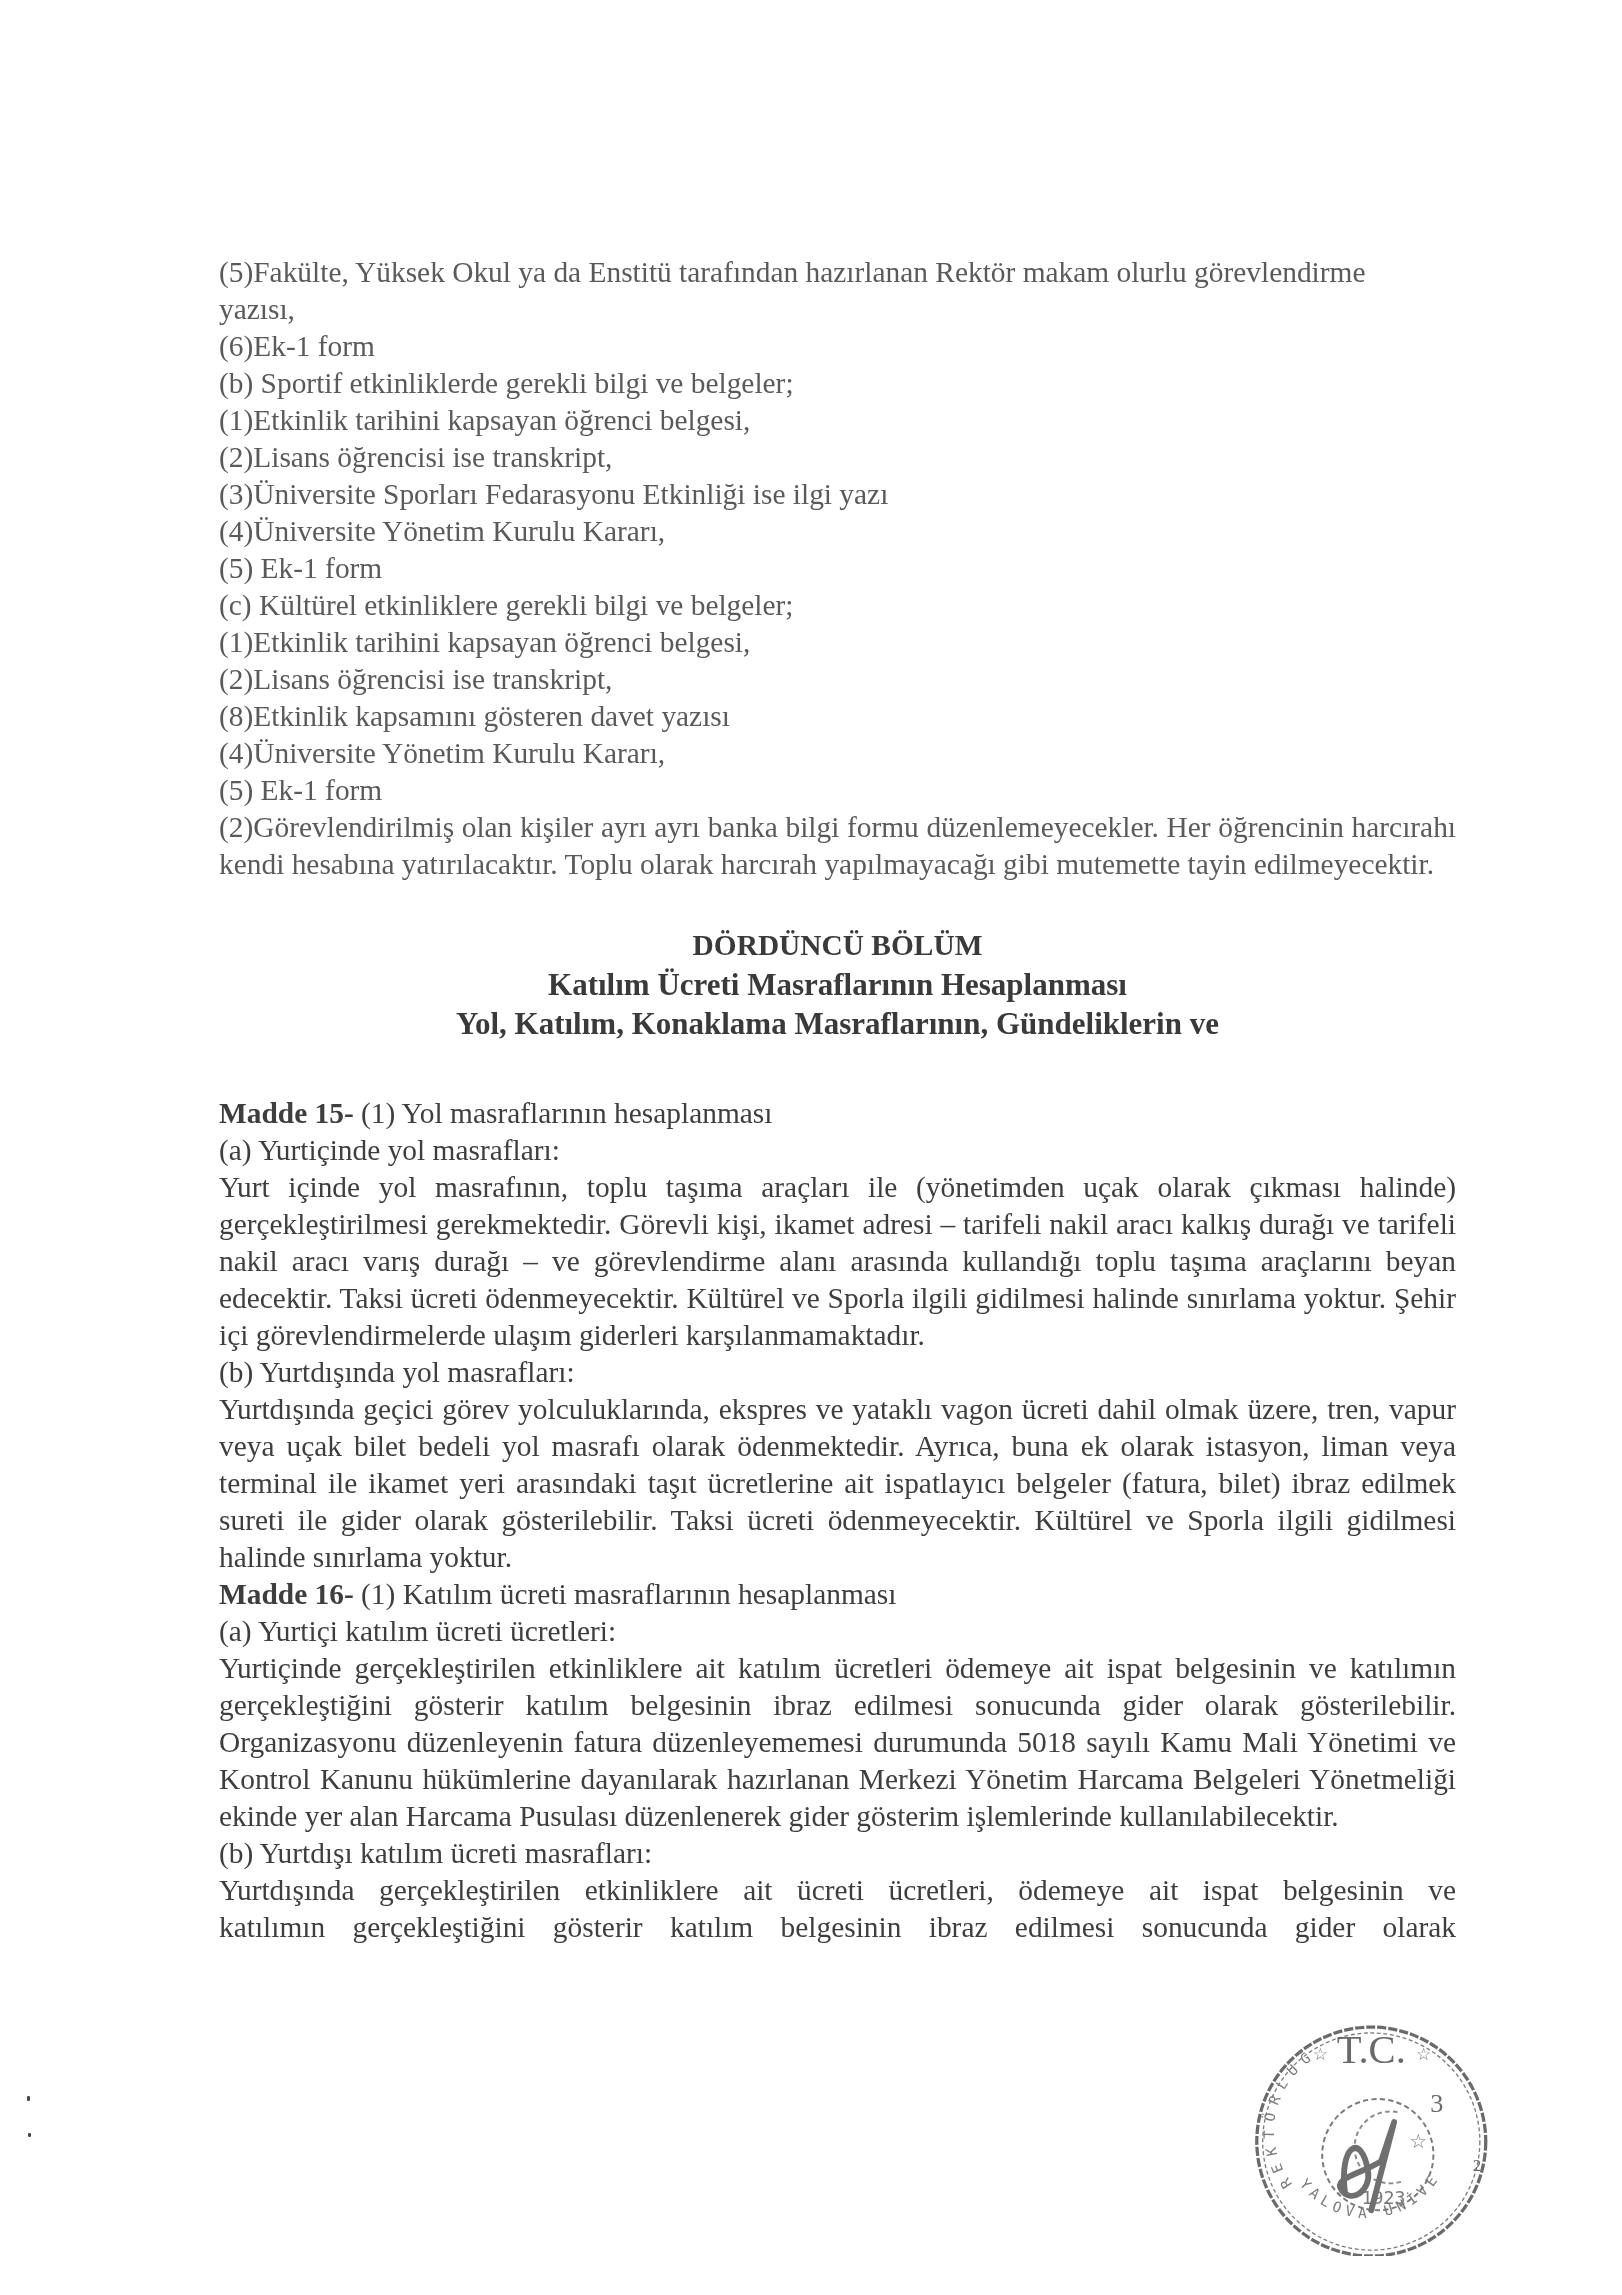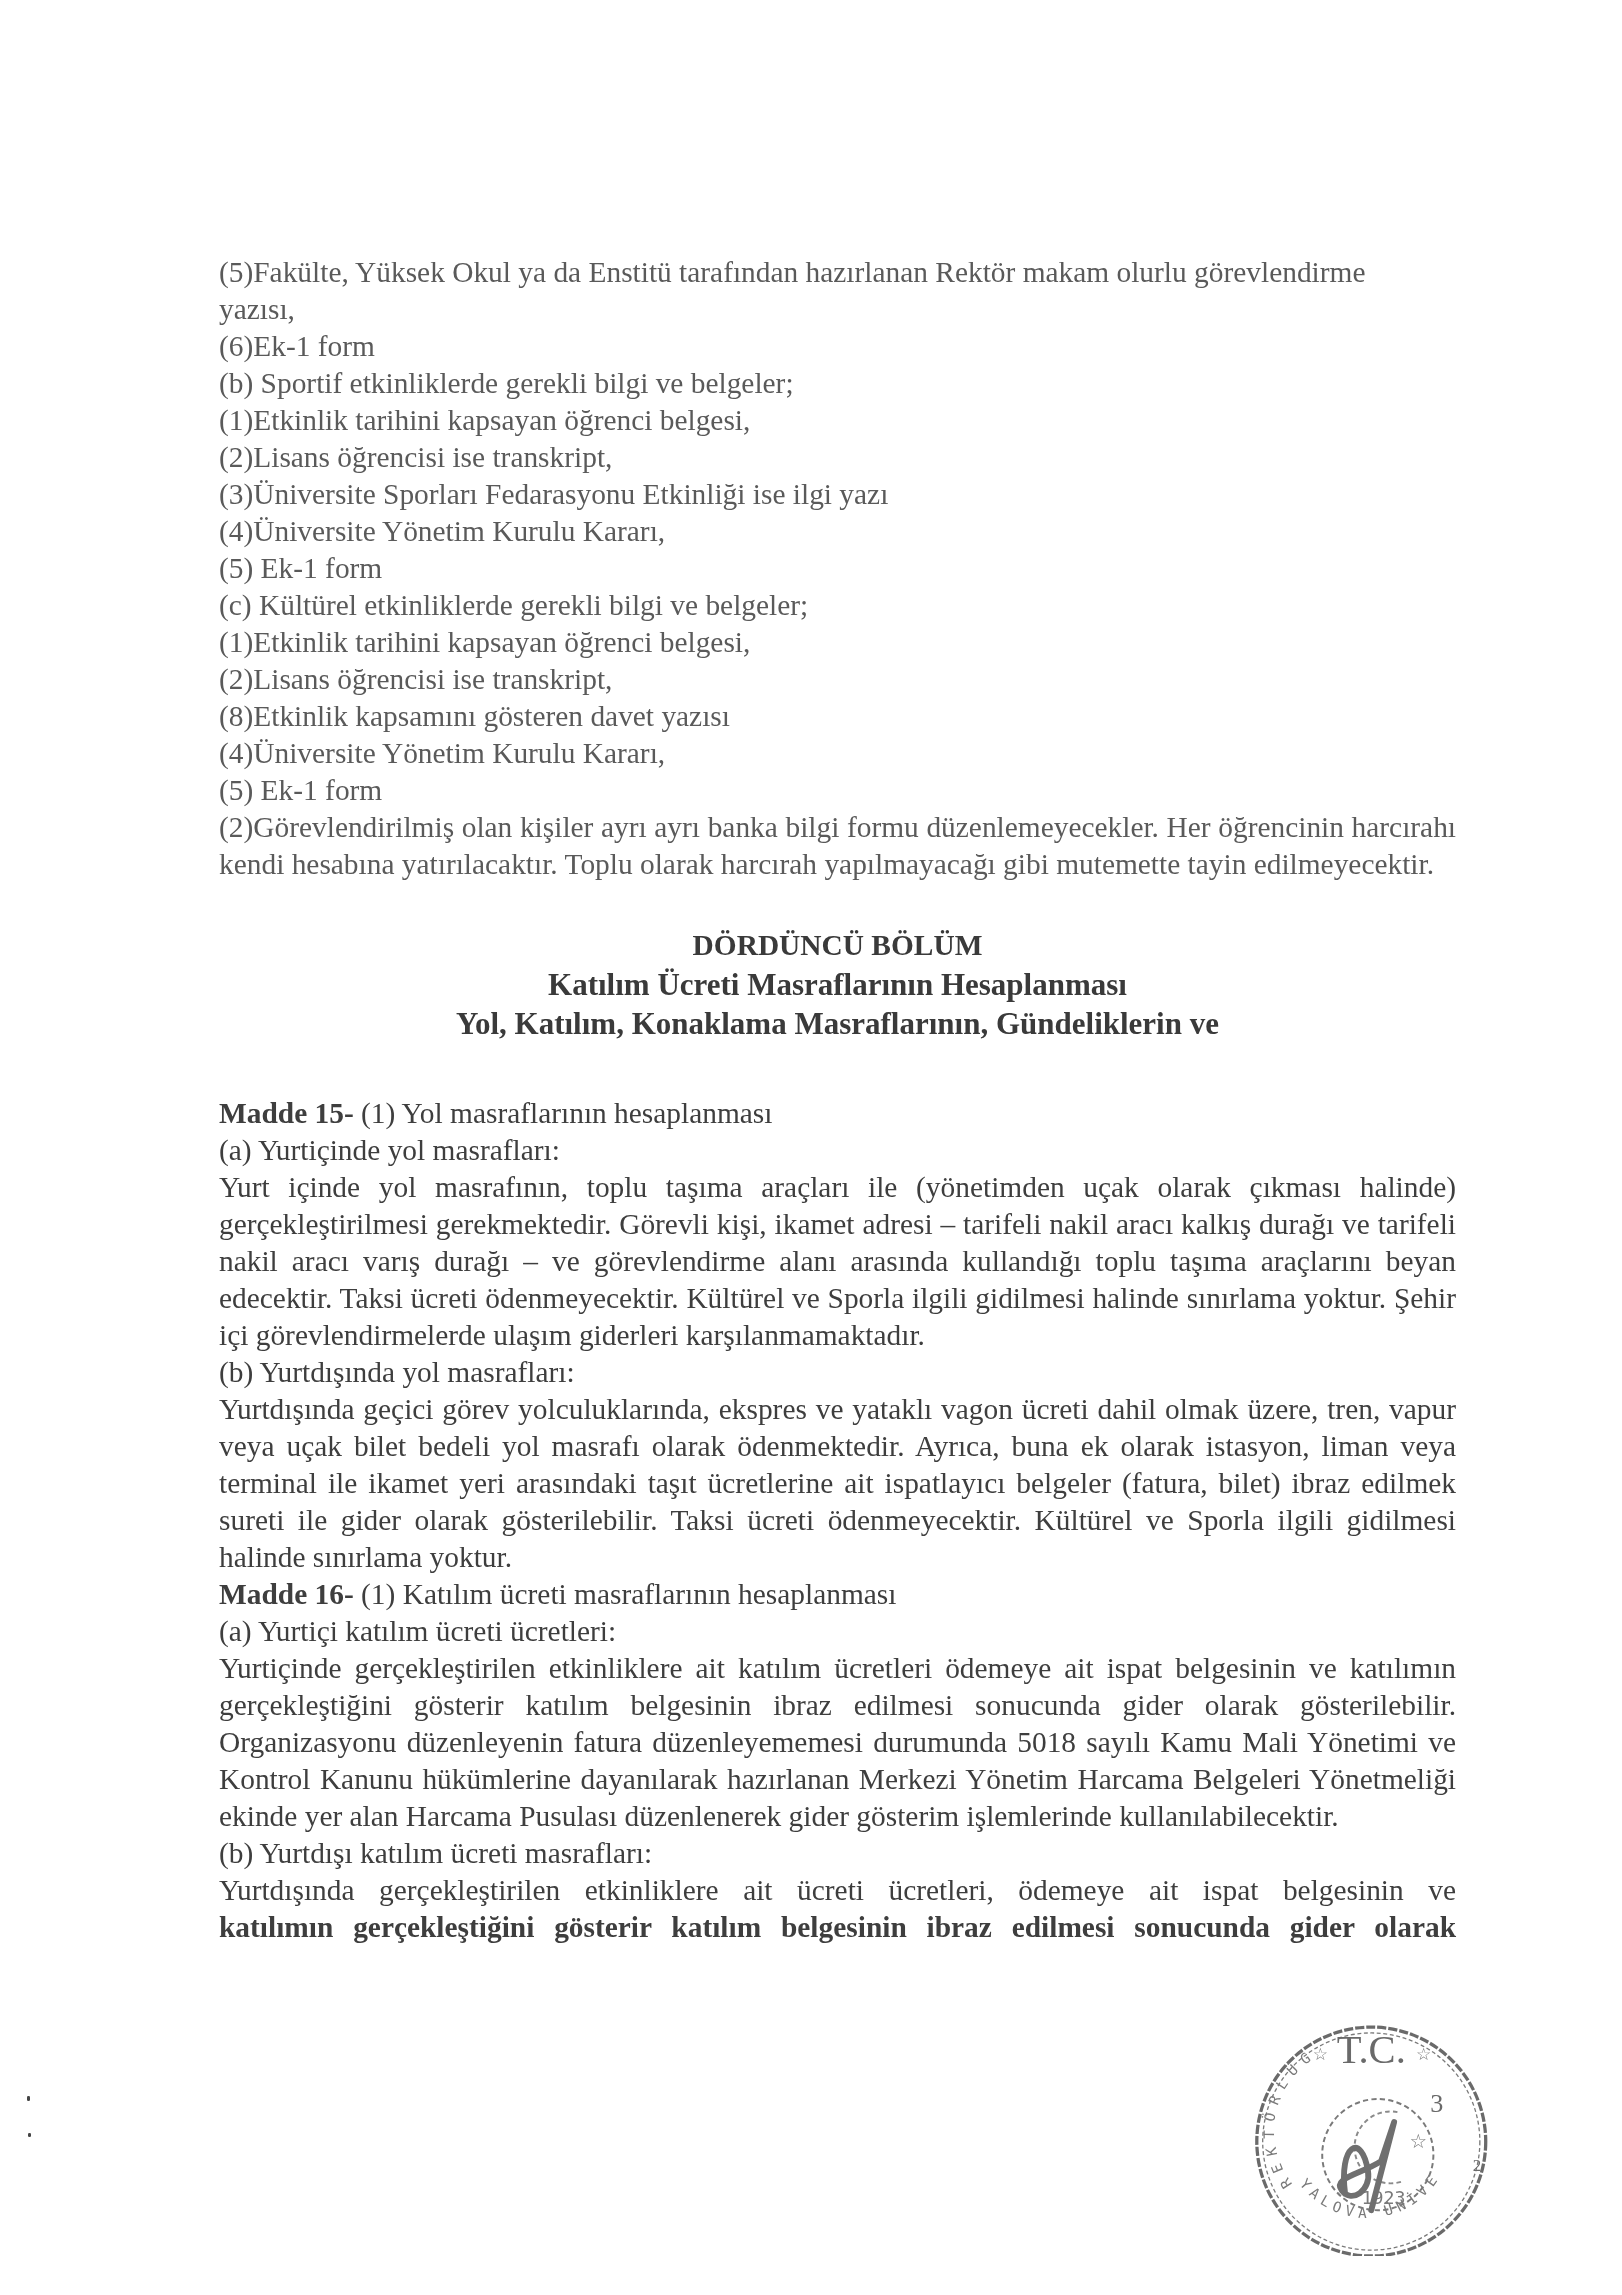--- a/index.html
+++ b/index.html
@@ -36,21 +36,21 @@
     <div>
       <span class="line">(5)Fakülte, Yüksek Okul ya da Enstitü tarafından hazırlanan Rektör makam olurlu görevlendirme</span>
       <span class="line">yazısı,</span>
       <span class="line">(6)Ek-1 form</span>
       <span class="line">(b) Sportif etkinliklerde gerekli bilgi ve belgeler;</span>
       <span class="line">(1)Etkinlik tarihini kapsayan öğrenci belgesi,</span>
       <span class="line">(2)Lisans öğrencisi ise transkript,</span>
       <span class="line">(3)Üniversite Sporları Fedarasyonu Etkinliği ise ilgi yazı</span>
       <span class="line">(4)Üniversite Yönetim Kurulu Kararı,</span>
       <span class="line">(5) Ek-1 form</span>
-      <span class="line">(c) Kültürel etkinliklerde gerekli bilgi ve belgeler;</span>
+      <span class="line">(c) Kültürel etkinliklere gerekli bilgi ve belgeler;</span>
       <span class="line">(1)Etkinlik tarihini kapsayan öğrenci belgesi,</span>
       <span class="line">(2)Lisans öğrencisi ise transkript,</span>
       <span class="line">(8)Etkinlik kapsamını gösteren davet yazısı</span>
       <span class="line">(4)Üniversite Yönetim Kurulu Kararı,</span>
       <span class="line">(5) Ek-1 form</span>
     </div>
 
     <p class="para" style="margin:0;font-family:Liberation Serif, serif;">(2)Görevlendirilmiş olan kişiler ayrı ayrı banka bilgi formu düzenlemeyecekler. Her öğrencinin harcırahı kendi hesabına yatırılacaktır. Toplu olarak harcırah yapılmayacağı gibi mutemette tayin edilmeyecektir.</p>
 
     <div class="heading-block">
@@ -66,21 +66,21 @@
       <span class="line">(b) Yurtdışında yol masrafları:</span>
       <p class="para" style="margin:0;">Yurtdışında geçici görev yolculuklarında, ekspres ve yataklı vagon ücreti dahil olmak üzere, tren, vapur veya uçak bilet bedeli yol masrafı olarak ödenmektedir. Ayrıca, buna ek olarak istasyon, liman veya terminal ile ikamet yeri arasındaki taşıt ücretlerine ait ispatlayıcı belgeler (fatura, bilet) ibraz edilmek sureti ile gider olarak gösterilebilir. Taksi ücreti ödenmeyecektir. Kültürel ve Sporla ilgili gidilmesi halinde sınırlama yoktur.</p>
     </div>
 
     <div class="dark">
       <span class="line"><span class="madde-num">Madde 16-</span><span> (1) Katılım ücreti masraflarının hesaplanması</span></span>
       <span class="line">(a) Yurtiçi katılım ücreti ücretleri:</span>
       <p class="para" style="margin:0;">Yurtiçinde gerçekleştirilen etkinliklere ait katılım ücretleri ödemeye ait ispat belgesinin ve katılımın gerçekleştiğini gösterir katılım belgesinin ibraz edilmesi sonucunda gider olarak gösterilebilir. Organizasyonu düzenleyenin fatura düzenleyememesi durumunda 5018 sayılı Kamu Mali Yönetimi ve Kontrol Kanunu hükümlerine dayanılarak hazırlanan Merkezi Yönetim Harcama Belgeleri Yönetmeliği ekinde yer alan Harcama Pusulası düzenlenerek gider gösterim işlemlerinde kullanılabilecektir.</p>
       <span class="line">(b) Yurtdışı katılım ücreti masrafları:</span>
       <span class="para" style="text-align-last: justify;">Yurtdışında gerçekleştirilen etkinliklere ait ücreti ücretleri, ödemeye ait ispat belgesinin ve</span>
-      <span class="para" style="text-align-last: justify; font-weight: bold;">katılımın gerçekleştiğini gösterir katılım belgesinin ibraz edilmesi sonucunda gider olarak</span>
+      <span class="para" style="text-align-last: justify;">katılımın gerçekleştiğini gösterir katılım belgesinin ibraz edilmesi sonucunda gider olarak</span>
     </div>
   </div>
 
   <div class="stamp">
     <svg viewBox="0 0 370 370">
       <defs>
         <path id="ringPathLeft" d="M 70 260 A 130 130 0 0 1 100 70"></path>
         <path id="ringPathBottom" d="M 80 260 A 130 130 0 0 0 300 240"></path>
         <path id="ringPathRight" d="M 300 110 A 130 130 0 0 1 300 250"></path>
       </defs>

